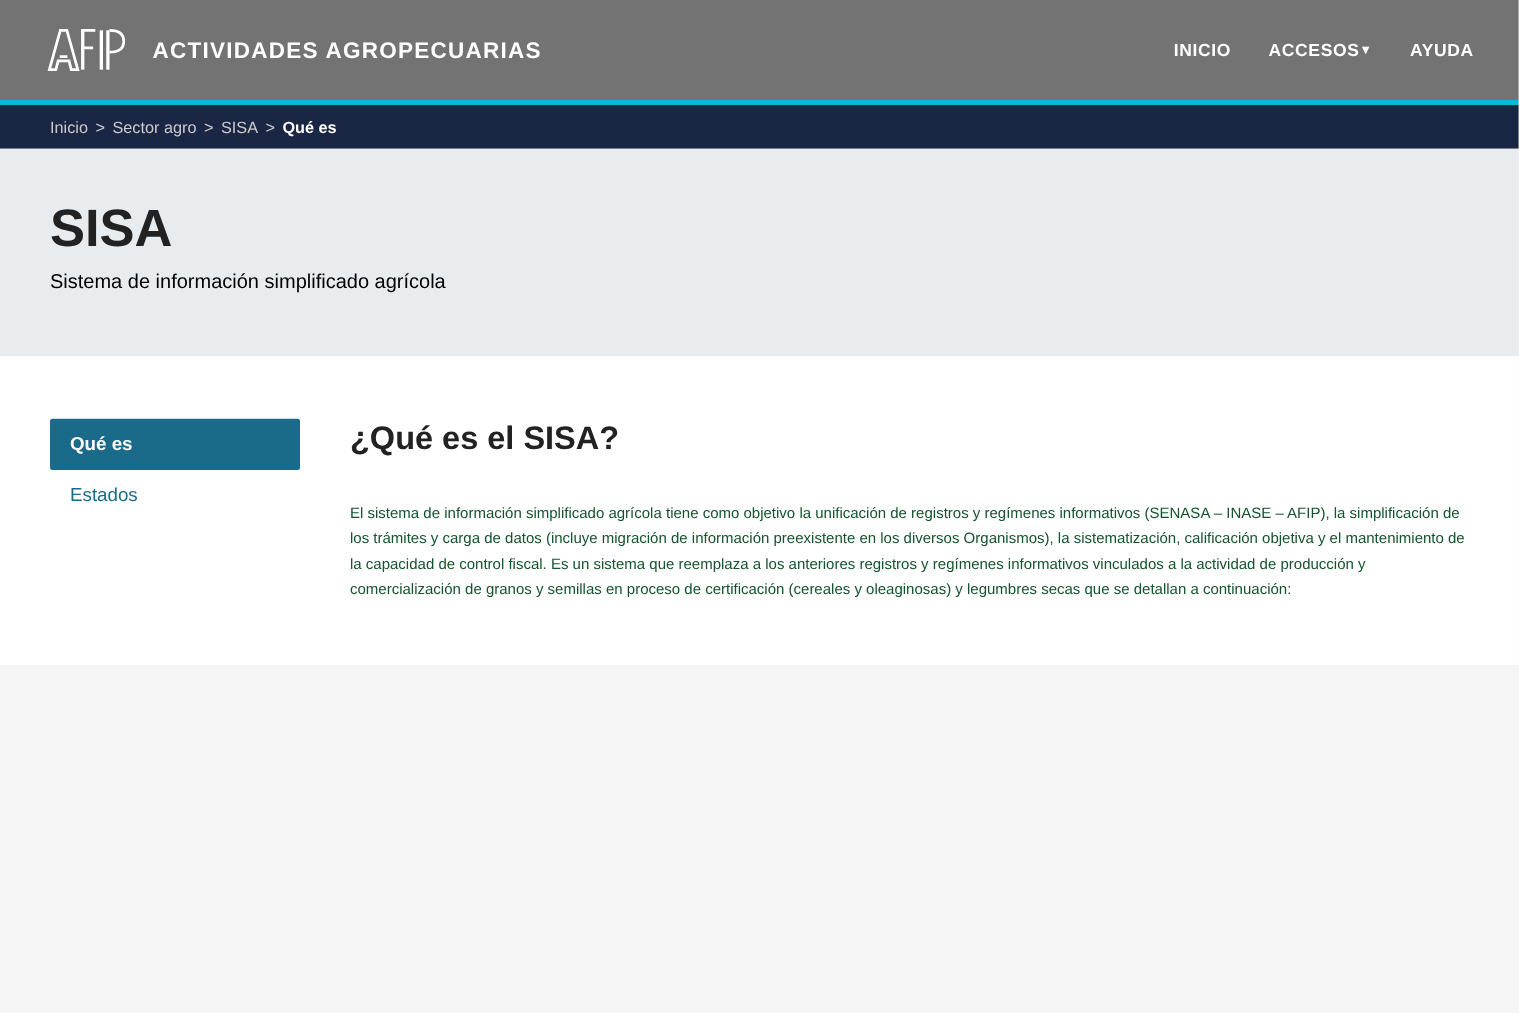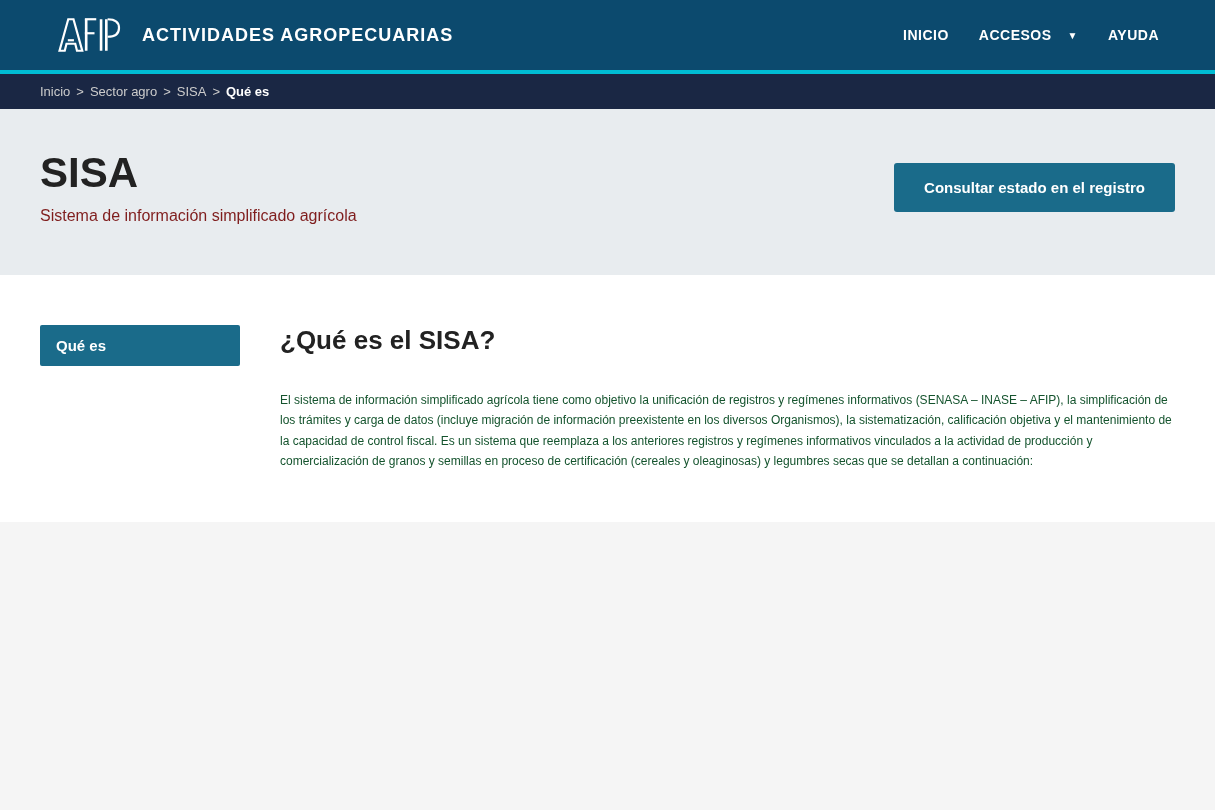--- a/index.html
+++ b/index.html
@@ -1,22 +1,22 @@
 <!DOCTYPE html>
 <html><head>
   <meta charset="utf-8">
   <style>
     * { box-sizing: border-box; margin: 0; padding: 0; }
     body { font-family: Arial, sans-serif; background: #f5f5f5; color: #333; }
 
     
     .header {
-      background-color: #0c4a6e;
-      padding: 0 56px;
-      height: 70px;
+      background-color: #737373;
+      padding: 0 36px;
+      height: 80px;
       display: flex;
       align-items: center;
       justify-content: space-between;
     }
     .header-left {
       display: flex;
       align-items: center;
       gap: 16px;
     }
     .afip-logo {
@@ -41,21 +41,21 @@
     .nav-item {
       color: white;
       font-size: 14px;
       font-weight: 600;
       cursor: pointer;
       letter-spacing: 0.5px;
     }
     .nav-item-accesos {
       display: flex;
       align-items: center;
-      gap: 16px;
+      gap: 0;
       justify-content: flex-end;
     }
     .dropdown-arrow {
       font-size: 10px;
     }
 
     
     .header-border {
       height: 4px;
       background-color: #00bcd4;
@@ -93,21 +93,21 @@
       justify-content: space-between;
     }
     .hero-text h1 {
       font-size: 42px;
       font-weight: bold;
       color: #222;
       margin-bottom: 10px;
     }
     .hero-text p {
       font-size: 16px;
-      color: #7f1d1d;
+      color: #000000;
     }
     .consult-button {
       background-color: #1a6b8a;
       color: white;
       border: none;
       padding: 16px 30px;
       font-size: 15px;
       font-weight: 600;
       cursor: pointer;
       border-radius: 3px;
@@ -203,28 +203,30 @@
   <span class="breadcrumb-item">SISA</span>
   <span class="breadcrumb-separator">&gt;</span>
   <span class="breadcrumb-current">Qué es</span>
 </div>
 
 <section class="hero-section">
   <div class="hero-text">
     <h1>SISA</h1>
     <p>Sistema de información simplificado agrícola</p>
   </div>
-  <button class="consult-button">Consultar estado en el registro</button>
 </section>
 
 <div class="main-content">
 
   <aside class="sidebar">
     <div class="sidebar-item sidebar-item-active">
       <span>Qué es</span>
+    </div>
+    <div class="sidebar-item sidebar-item-inactive">
+      <span>Estados</span>
     </div>
   </aside>
 
   <div class="content-area">
     <h2>¿Qué es el SISA?</h2>
     <p>El sistema de información simplificado agrícola tiene como objetivo la unificación de registros y regímenes informativos (SENASA – INASE – AFIP), la simplificación de los trámites y carga de datos (incluye migración de información preexistente en los diversos Organismos), la sistematización, calificación objetiva y el mantenimiento de la capacidad de control fiscal. Es un sistema que reemplaza a los anteriores registros y regímenes informativos vinculados a la actividad de producción y comercialización de granos y semillas en proceso de certificación (cereales y oleaginosas) y legumbres secas que se detallan a continuación:</p>
   </div>
 </div>
 
 </body></html>

